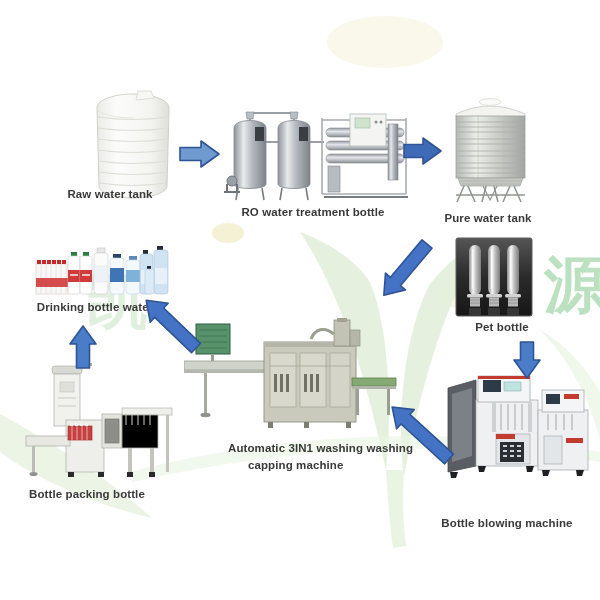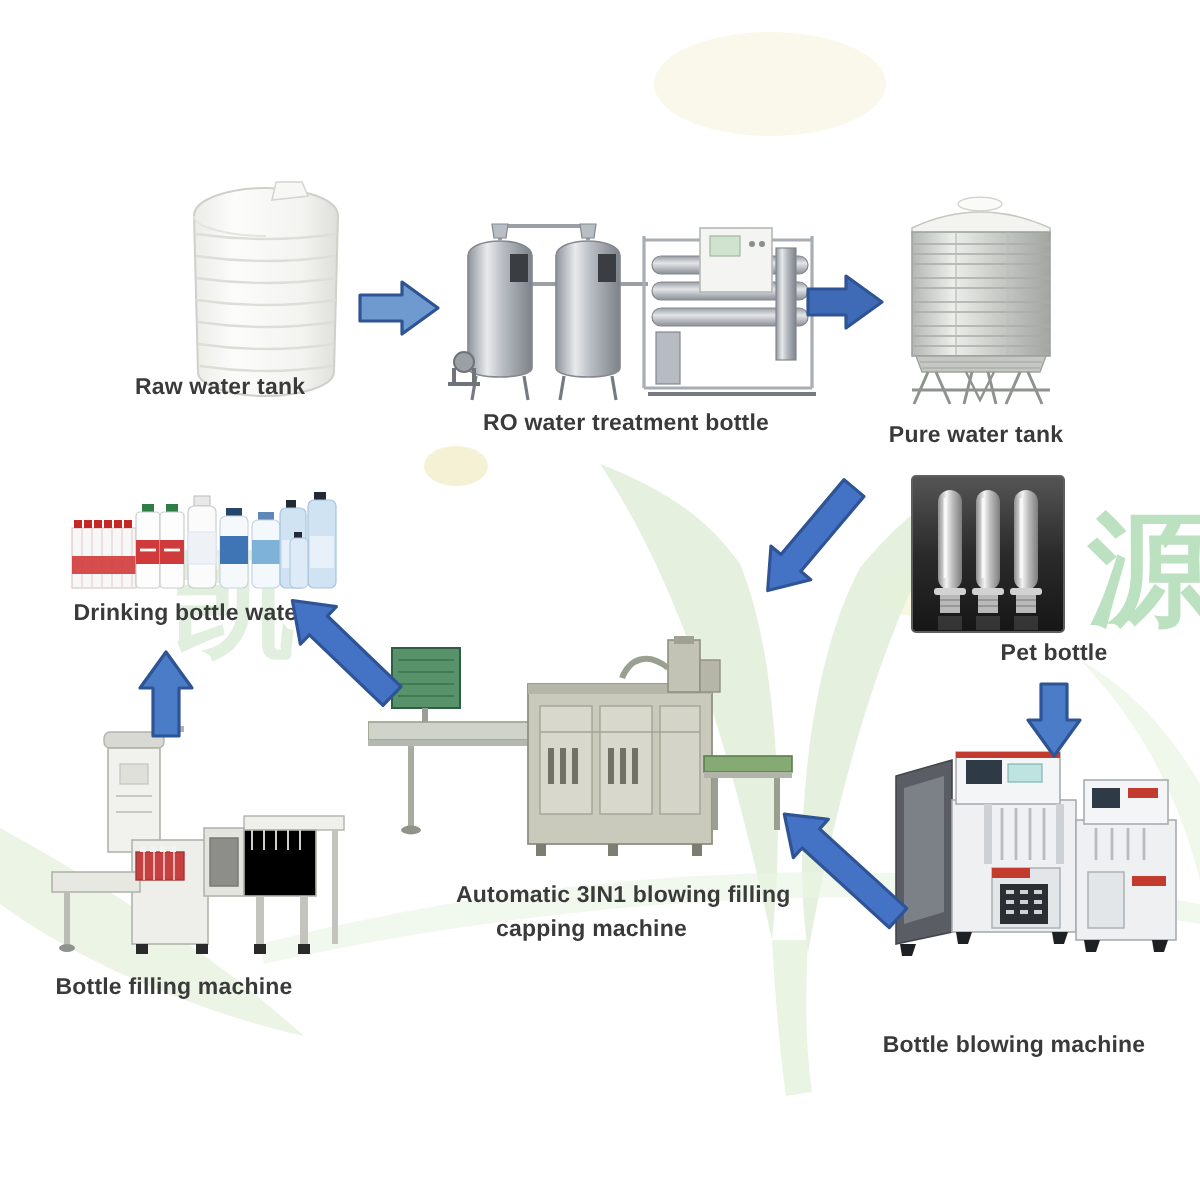--- a/index.html
+++ b/index.html
@@ -362,22 +362,22 @@
       <path fill="#4a7cc7" transform="translate(527,342) rotate(90)" d="M0,-6.5 H18 V-13 L36,0 L18,13 V6.5 H0 Z"></path>
       <path fill="#4472c4" transform="translate(449,459) rotate(-137.6)" d="M0,-6.5 H59 V-13 L77,0 L59,13 V6.5 H0 Z"></path>
       <path fill="#4472c4" transform="translate(196,348) rotate(-136.2)" d="M0,-6.5 H51 V-13 L69,0 L51,13 V6.5 H0 Z"></path>
       <path fill="#4a7cc7" transform="translate(83,368) rotate(-90)" d="M0,-6.5 H24 V-13 L42,0 L24,13 V6.5 H0 Z"></path>
     </g>
   </svg>
 
   <div class="lbl" style="left:40px;top:186px;width:140px;">Raw water tank</div>
   <div class="lbl" style="left:203px;top:204px;width:220px;">RO water treatment bottle</div>
   <div class="lbl" style="left:418px;top:210px;width:140px;">Pure water tank</div>
-  <div class="lbl" style="left:467px;top:319px;width:120px;">Pet bottle</div>
+  <div class="lbl" style="left:442px;top:319px;width:120px;">Pet bottle</div>
   <div class="lbl" style="left:15px;top:299px;width:160px;">Drinking bottle water</div>
-  <div class="lbl" style="left:7px;top:486px;width:160px;">Bottle filling machine</div>
+  <div class="lbl" style="left:7px;top:486px;width:160px;">Bottle packing bottle</div>
   <div style="position:absolute;left:228px;top:440px;">
-    <div class="lbl left" style="position:static;line-height:17px;">Automatic 3IN1 blowing filling</div>
+    <div class="lbl left" style="position:static;line-height:17px;">Automatic 3IN1 washing washing</div>
     <div class="lbl left" style="position:static;line-height:17px;margin-left:20px;">capping machine</div>
   </div>
   <div class="lbl" style="left:427px;top:515px;width:160px;">Bottle blowing machine</div>
 
 </div>
 
 </body></html>

